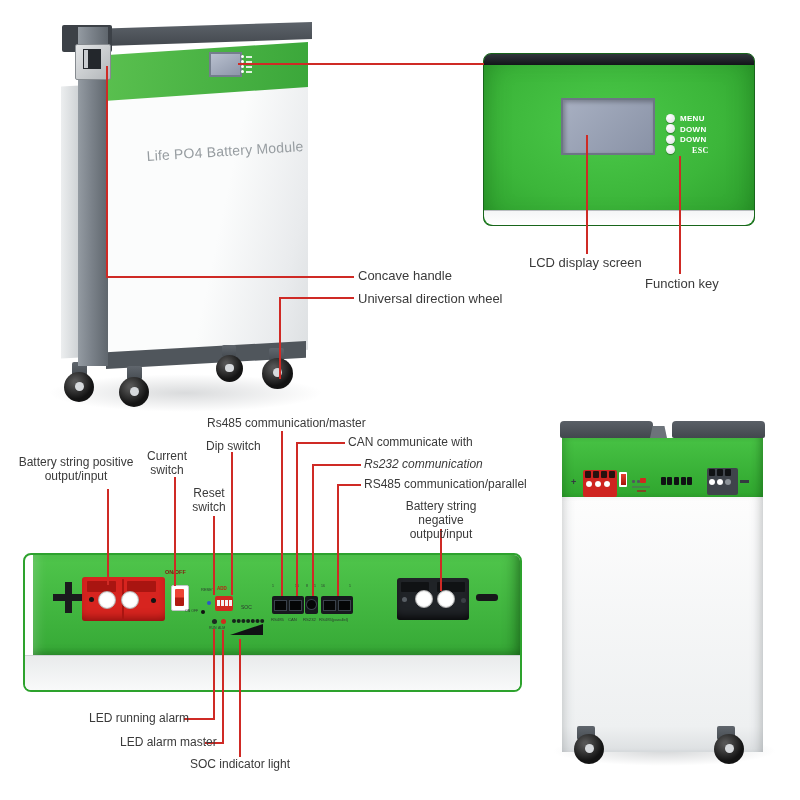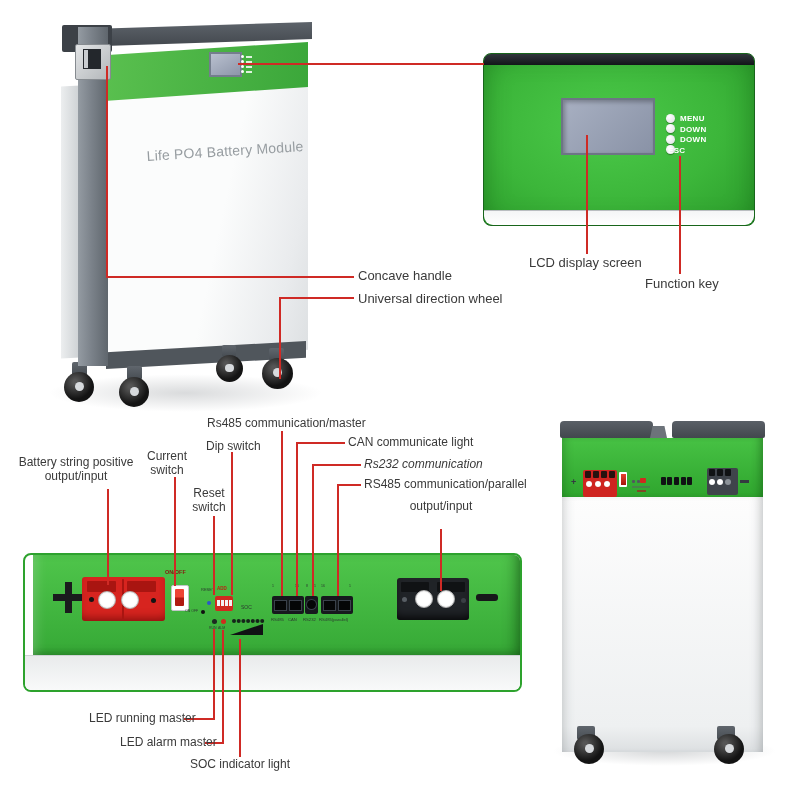--- a/index.html
+++ b/index.html
@@ -133,21 +133,21 @@
     <div class="abs p-topstrip"></div>
     <div class="abs p-lip"></div>
     <div class="abs p-lcd"></div>
     <div class="p-btn" style="left:182px;top:59.5px;"></div>
     <div class="p-btnlbl" style="left:196px;top:60px;">MENU</div>
     <div class="p-btn" style="left:182px;top:70px;"></div>
     <div class="p-btnlbl" style="left:196px;top:70.5px;">DOWN</div>
     <div class="p-btn" style="left:182px;top:80.5px;"></div>
     <div class="p-btnlbl" style="left:196px;top:81px;">DOWN</div>
     <div class="p-btn" style="left:182px;top:91px;"></div>
-    <div class="p-btnlbl" style="left:184px;top:91.5px;">ESC</div>
+    <div class="p-btnlbl" style="left:208px;top:91.5px;font-family:Liberation Serif, serif;">ESC</div>
   </div>
   <div class="ln-v" style="left:586px;top:135px;height:119px;"></div>
   <div class="lbl" style="left:529px;top:256px;">LCD display screen</div>
   <div class="ln-v" style="left:679px;top:156px;height:118px;"></div>
   <div class="lbl" style="left:645px;top:277px;">Function key</div>
 
   <div class="abs" id="front-panel">
     <div class="abs f-green"></div>
     <div class="abs f-strip"></div>
 
@@ -252,27 +252,28 @@
   <div class="lbl sm c" style="left:145px;top:450px;width:44px;">
     <div>Current</div>
     <div>switch</div>
   </div>
   <div class="lbl sm" style="left:206px;top:440px;">Dip switch</div>
   <div class="lbl sm c" style="left:189px;top:487px;width:40px;">
     <div>Reset</div>
     <div>switch</div>
   </div>
   <div class="lbl sm" style="left:207px;top:417px;">Rs485 communication/master</div>
-  <div class="lbl sm" style="left:348px;top:436px;">CAN communicate light</div>
+  <div class="lbl sm" style="left:348px;top:436px;">CAN communicate with</div>
   <div class="lbl sm" style="left:364px;top:458px;font-style:italic;">Rs232 communication</div>
   <div class="lbl sm" style="left:364px;top:478px;">RS485 communication/parallel</div>
   <div class="lbl sm c" style="left:383px;top:500px;width:116px;">
+    <div>Battery string negative</div>
     <div>output/input</div>
   </div>
-  <div class="lbl sm" style="left:89px;top:712px;">LED running master</div>
+  <div class="lbl sm" style="left:89px;top:712px;">LED running alarm</div>
   <div class="lbl sm" style="left:120px;top:736px;">LED alarm master</div>
   <div class="lbl sm" style="left:190px;top:758px;">SOC indicator light</div>
 
   <div class="abs" id="rear-unit">
     <div class="r-cap" style="left:-2px;width:93px;"></div>
     <div class="r-cap" style="left:110px;width:93px;"></div>
     <div class="r-tab"></div>
     <div class="r-green">
       <div class="tiny" style="left:9px;top:40px;transform:scale(.9);color:#343a40;font-weight:bold;">+</div>
       <div class="r-redconn">

